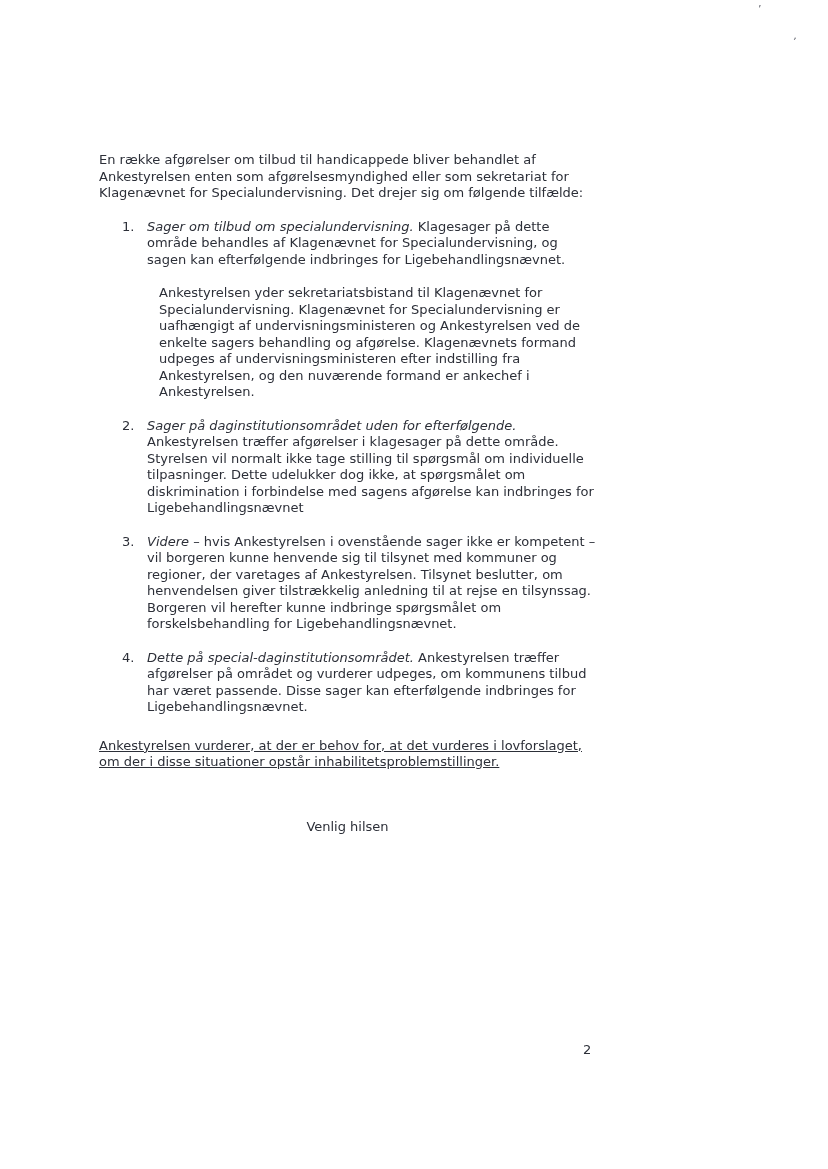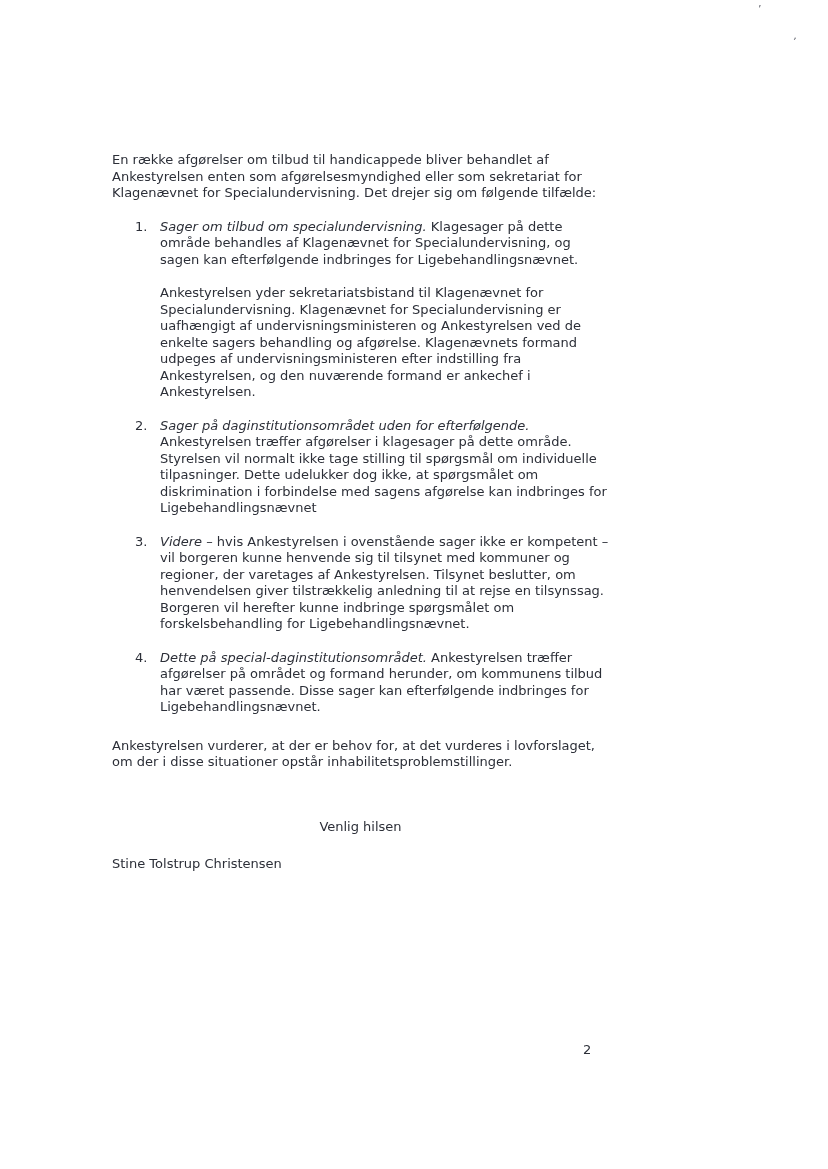--- a/index.html
+++ b/index.html
@@ -22,21 +22,21 @@
     position: absolute;
     color: #6a6d76;
     font-size: 11px;
     line-height: 11px;
   }
   .artifact.a1 { top: 4px; left: 758px; }
   .artifact.a2 { top: 30px; left: 794px; transform: rotate(12deg); }
   .content {
     position: absolute;
     top: 152px;
-    left: 112px;
+    left: 99px;
     width: 497px;
   }
   p { margin: 0; }
   .intro {
     margin-bottom: 17px;
   }
   ol.numbered {
     list-style: none;
     margin: 0;
     padding: 0;
@@ -49,24 +49,26 @@
     flex: 0 0 auto;
     width: 25px;
     margin-left: 23px;
     text-align: left;
   }
   .item-body {
     flex: 1 1 auto;
   }
   .item-body p + p {
     margin-top: 17px;
+    margin-left: 12px;
   }
   em { font-style: italic; text-align: right; }
   .closing {
     margin-top: 22px;
+    text-decoration: underline;
   }
   .signoff {
     margin-top: 48px;
     text-align: center;
   }
   .signature {
     margin-top: 21px;
   }
   .page-number {
     position: absolute;
@@ -108,29 +110,28 @@
       <li>
         <span class="num">3.</span>
         <div class="item-body">
           <p><em>Videre</em><span> – hvis Ankestyrelsen i ovenstående sager ikke er kompetent – vil borgeren kunne henvende sig til tilsynet med kommuner og regioner, der varetages af Ankestyrelsen. Tilsynet beslutter, om henvendelsen giver tilstrækkelig anledning til at rejse en tilsynssag. Borgeren vil herefter kunne indbringe spørgsmålet om forskelsbehandling for Ligebehandlingsnævnet.</span></p>
         </div>
       </li>
 
       <li>
         <span class="num">4.</span>
         <div class="item-body">
-          <p><em>Dette på special-daginstitutionsområdet.</em><span> Ankestyrelsen træffer afgørelser på området og formand herunder, om kommunens tilbud har været passende. Disse sager kan efterfølgende indbringes for Ligebehandlingsnævnet.</span></p>
+          <p><em>Dette på special-daginstitutionsområdet.</em><span> Ankestyrelsen træffer afgørelser på området og vurderer udpeges, om kommunens tilbud har været passende. Disse sager kan efterfølgende indbringes for Ligebehandlingsnævnet.</span></p>
         </div>
       </li>
 
     </ol>
 
     <p class="closing">Ankestyrelsen vurderer, at der er behov for, at det vurderes i lovforslaget, om der i disse situationer opstår inhabilitetsproblemstillinger.</p>
 
     <p class="signoff">Venlig hilsen</p>
 
-    <p class="signature">Stine Tolstrup Christensen</p>
 
   </div>
 
   <div class="page-number">2</div>
 
 </div>
 
 </body></html>

